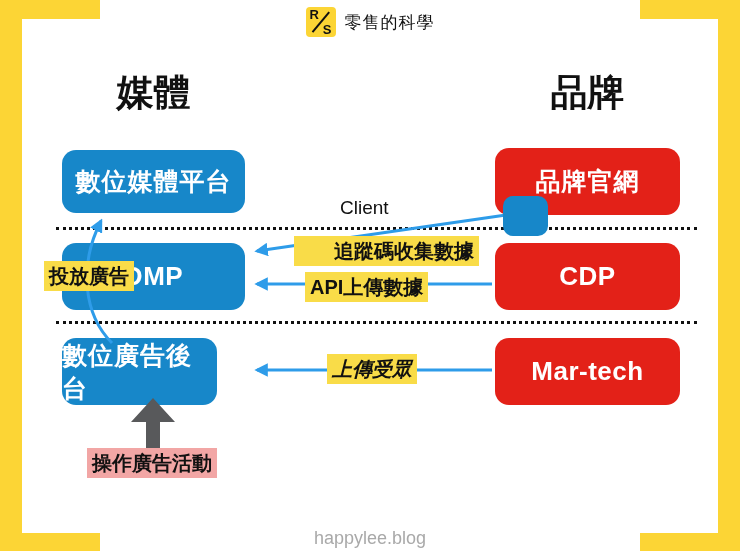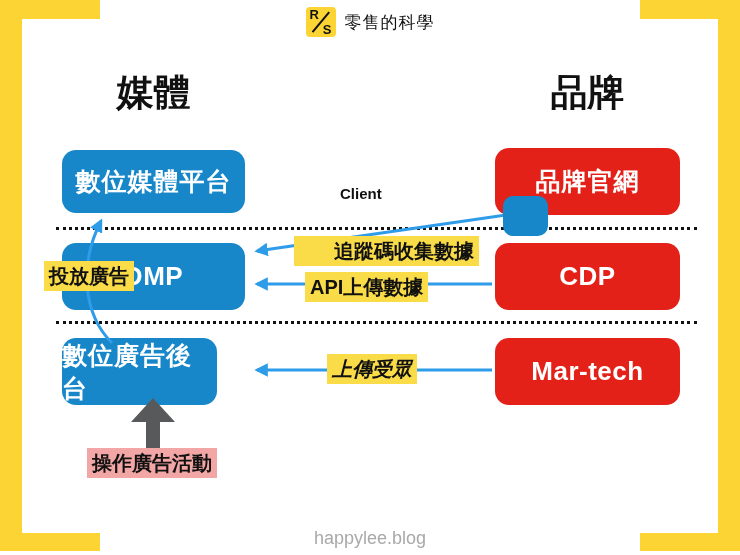--- a/index.html
+++ b/index.html
@@ -51,21 +51,21 @@
   #dot1{top:227px;} #dot2{top:321px;}
   
   #arrows{position:absolute;left:0;top:0;width:740px;height:555px;z-index:4;pointer-events:none;}
   #arrows .blue-line{stroke:var(--arrow-blue);stroke-width:3;fill:none;}
   #arrows marker path{fill:var(--arrow-blue);}
   #arrows .gray{fill:var(--gray-arrow);stroke:none;}
   
   .tag{position:absolute;z-index:6;font-weight:bold;font-size:20px;line-height:1.2;padding:3px 5px;white-space:nowrap;}
   .tag.yellow{background:var(--highlight-yellow);}
   .tag.pink{background:var(--highlight-pink);}
-  #label-client{left:340px;top:185px;background:none;font-weight:700;font-size:15px;padding:0;}
+  #label-client{left:340px;top:197px;background:none;font-weight:400;font-size:19px;padding:0;}
   #label-tracking{left:294px;top:236px;padding-left:40px;}
   #label-api{left:305px;top:272px;}
   #label-audience{left:327px;top:354px;font-style:italic;}
   #label-place-ads{left:44px;top:261px;}
   #label-operate{left:87px;top:448px;}
   
   .footer{position:absolute;left:0;top:528px;width:740px;text-align:center;
           font-size:18px;color:var(--footer-gray);z-index:1;}
 </style>
 </head>

